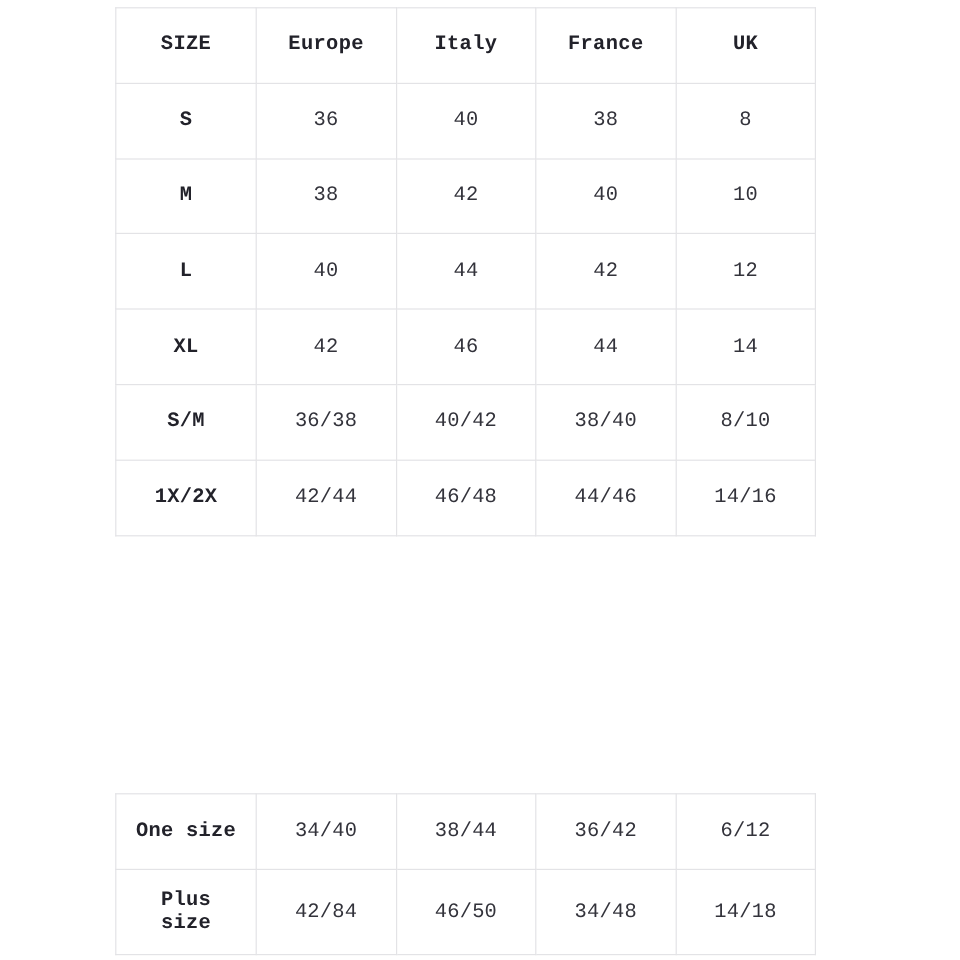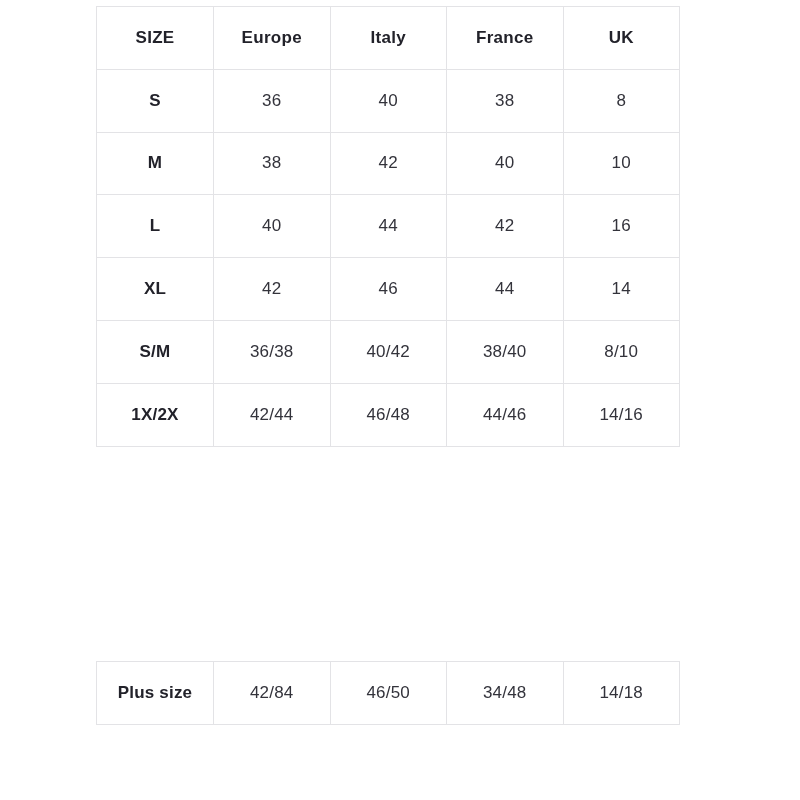--- a/index.html
+++ b/index.html
@@ -37,20 +37,21 @@
   col.c-rest { width: 116.5px; }
 
   td, th {
     border: 1px solid #e3e3e6;
     text-align: center;
     vertical-align: middle;
     font-weight: normal;
     font-size: 17px;
     color: #33333b;
     padding: 16px;
+    font-family: Liberation Mono, monospace;
   }
   #main-table tr { height: 62.8px; }
   #secondary-table tr { height: 63px; }
 
   th.hdr, td.rowlabel {
     font-weight: bold;
     font-size: 17px;
     color: #22222a;
   }
   td.rowlabel { letter-spacing: 0.2px; }
@@ -93,21 +94,21 @@
           <td class="val">38</td>
           <td class="val">42</td>
           <td class="val">40</td>
           <td class="val">10</td>
         </tr>
         <tr>
           <td class="rowlabel">L</td>
           <td class="val">40</td>
           <td class="val">44</td>
           <td class="val">42</td>
-          <td class="val">16</td>
+          <td class="val">12</td>
         </tr>
         <tr>
           <td class="rowlabel">XL</td>
           <td class="val">42</td>
           <td class="val">46</td>
           <td class="val">44</td>
           <td class="val">14</td>
         </tr>
         <tr>
           <td class="rowlabel">S/M</td>
@@ -131,20 +132,27 @@
     <table id="secondary-table">
       <colgroup>
         <col class="c-size">
         <col class="c-rest">
         <col class="c-rest">
         <col class="c-rest">
         <col class="c-rest">
       </colgroup>
       <tbody>
         <tr>
+          <td class="rowlabel">One size</td>
+          <td class="val">34/40</td>
+          <td class="val">38/44</td>
+          <td class="val">36/42</td>
+          <td class="val">6/12</td>
+        </tr>
+        <tr>
           <td class="rowlabel">Plus size</td>
           <td class="val">42/84</td>
           <td class="val">46/50</td>
           <td class="val">34/48</td>
           <td class="val">14/18</td>
         </tr>
       </tbody>
     </table>
   </div>
 

